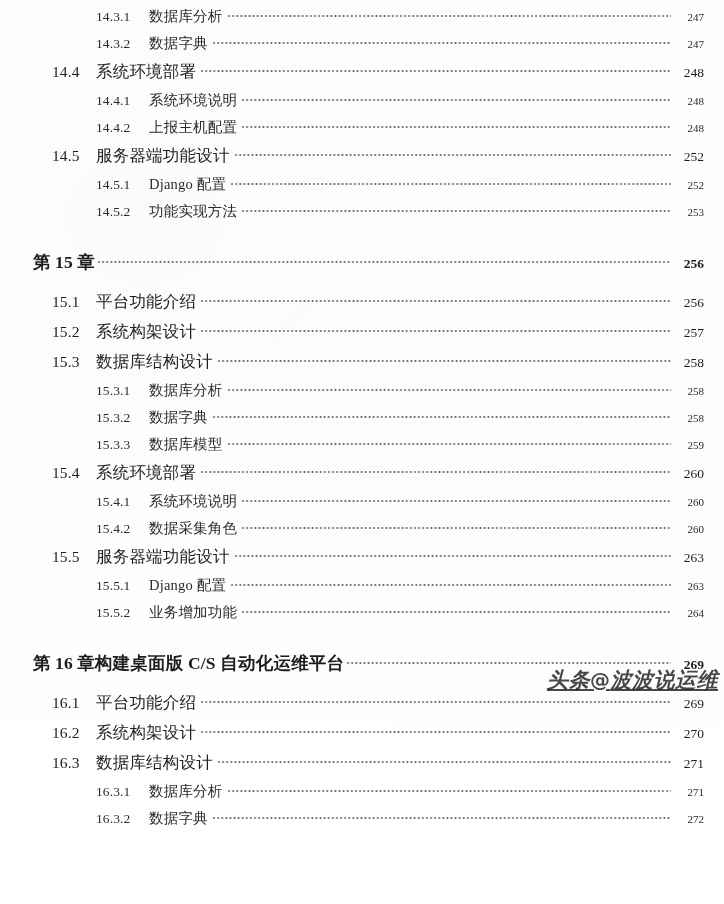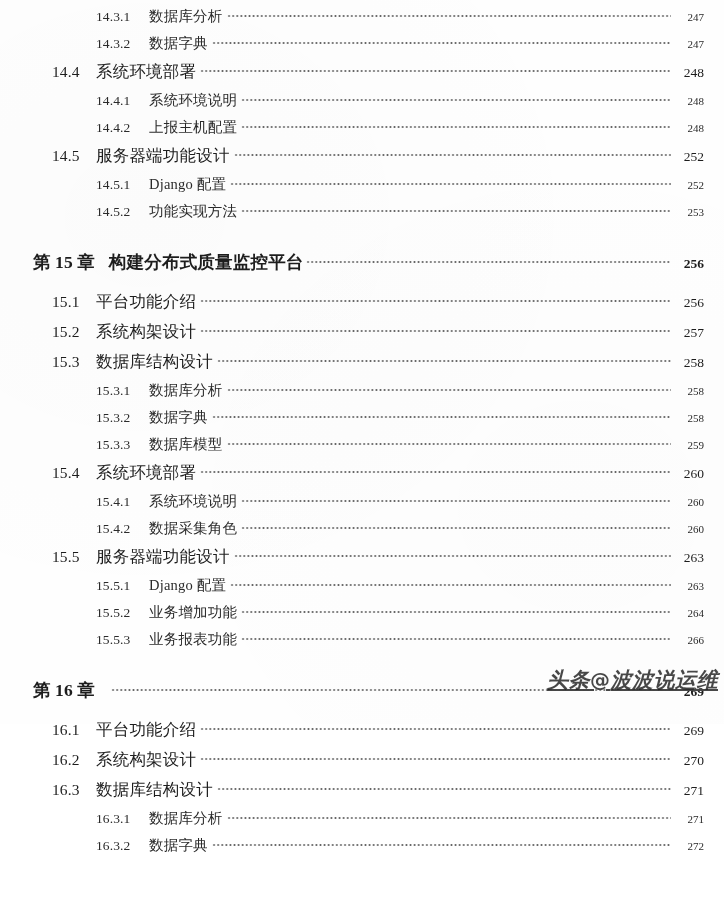--- a/index.html
+++ b/index.html
@@ -75,21 +75,21 @@
 
   
   .row.lvl-chapter {
     font-weight: bold;
     font-size: 17.5px;
     padding-left: 33px;
     height: 34px;
     margin-top: 22px;
     margin-bottom: 6px;
   }
-  .row.lvl-chapter .num { margin-right: 14px; }
+  .row.lvl-chapter .num { }
   .row.lvl-chapter .page { font-size: 13.5px; font-weight: bold; }
   .row.lvl-chapter .leader { margin-left: 2px; }
   .row.lvl-chapter .leader::after { bottom: 0.30em; }
 
   
   .row.lvl-section {
     font-size: 16.5px;
     padding-left: 52px;
     height: 30px;
   }
@@ -183,21 +183,20 @@
         <span class="page">252</span>
       </div>
       <div class="row lvl-sub">
         <span class="num">14.5.2</span>
         <span class="title">功能实现方法</span>
         <span class="leader"></span>
         <span class="page">253</span>
       </div>
       <div class="row lvl-chapter">
         <span class="num">第 15 章</span>
-        <span class="title">构建分布式质量监控平台</span>
         <span class="leader"></span>
         <span class="page">256</span>
       </div>
       <div class="row lvl-section">
         <span class="num">15.1</span>
         <span class="title">平台功能介绍</span>
         <span class="leader"></span>
         <span class="page">256</span>
       </div>
       <div class="row lvl-section">
@@ -259,28 +258,23 @@
         <span class="title">Django 配置</span>
         <span class="leader"></span>
         <span class="page">263</span>
       </div>
       <div class="row lvl-sub">
         <span class="num">15.5.2</span>
         <span class="title">业务增加功能</span>
         <span class="leader"></span>
         <span class="page">264</span>
       </div>
-      <div class="row lvl-sub">
-        <span class="num">15.5.3</span>
-        <span class="title">业务报表功能</span>
-        <span class="leader"></span>
-        <span class="page">266</span>
-      </div>
       <div class="row lvl-chapter">
         <span class="num">第 16 章</span>
+        <span class="title">构建桌面版 C/S 自动化运维平台</span>
         <span class="leader"></span>
         <span class="page">269</span>
       </div>
       <div class="row lvl-section">
         <span class="num">16.1</span>
         <span class="title">平台功能介绍</span>
         <span class="leader"></span>
         <span class="page">269</span>
       </div>
       <div class="row lvl-section">

